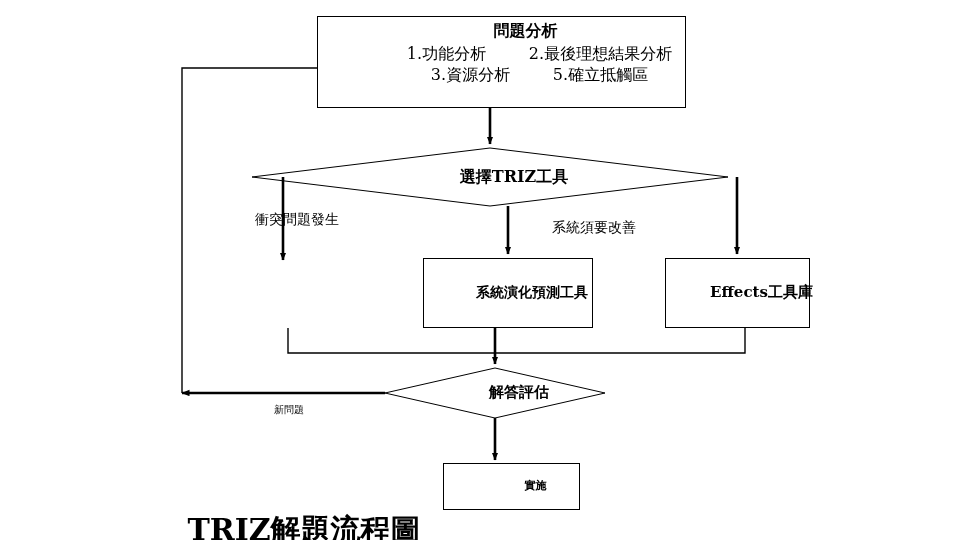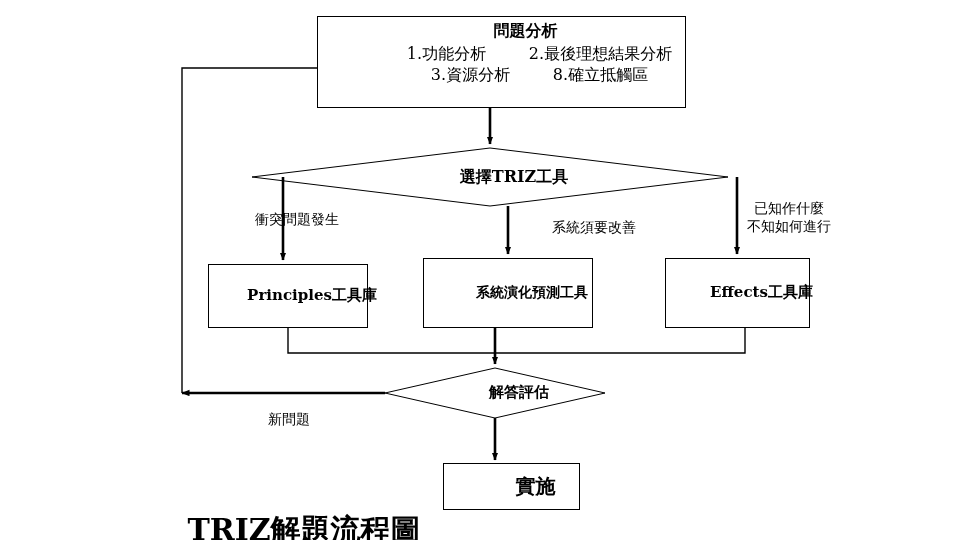--- a/index.html
+++ b/index.html
@@ -98,24 +98,24 @@
   }
   #edge-right-label {
     left: 690px;
     top: 196px;
     width: 150px;
     height: 44px;
     font-size: 14px;
   }
   #edge-new-problem-label {
     left: 205px;
-    top: 408px;
+    top: 398px;
     width: 120px;
     height: 24px;
-    font-size: 14px;
+    font-size: 10px;
     justify-content: center;
   }
 
   
   #box-principles {
     left: 208px;
     top: 264px;
     width: 160px;
     height: 64px;
     font-size: 15px;
@@ -147,21 +147,21 @@
     font-size: 15px;
     font-weight: bold;
   }
 
   
   #box-implement {
     left: 443px;
     top: 463px;
     width: 137px;
     height: 47px;
-    font-size: 20px;
+    font-size: 11px;
     font-weight: bold;
   }
 
   
   #figure-title {
     left: 145px;
     top: 464px;
     width: 270px;
     height: 44px;
     font-size: 30px;
@@ -207,48 +207,41 @@
   </svg>
 
   <div class="node boxnode" id="box-problem">
     <span class="lbl title">問題分析</span>
     <div class="row">
       <span class="lbl c1">1.功能分析</span>
       <span class="lbl c2">2.最後理想結果分析</span>
     </div>
     <div class="row">
       <span class="lbl c1">3.資源分析</span>
-      <span class="lbl c2">8.確立抵觸區</span>
+      <span class="lbl c2">5.確立抵觸區</span>
     </div>
   </div>
 
   <div class="node diamond-label" id="diamond-select-label">
     <span class="lbl">選擇TRIZ工具</span>
   </div>
 
   <div class="node diamond-label" id="edge-left-label">
     <span class="lbl">衝突問題發生</span>
   </div>
 
   <div class="node diamond-label" id="edge-mid-label">
     <span class="lbl">系統須要改善</span>
   </div>
 
-  <div class="node diamond-label" id="edge-right-label">
-    <span class="lbl">已知作什麼</span>
-    <span class="lbl">不知如何進行</span>
-  </div>
 
   <div class="node diamond-label" id="edge-new-problem-label">
     <span class="lbl">新問題</span>
   </div>
 
-  <div class="node boxnode" id="box-principles">
-    <span class="lbl">Principles工具庫</span>
-  </div>
 
   <div class="node boxnode" id="box-evolution">
     <span class="lbl">系統演化預測工具</span>
   </div>
 
   <div class="node boxnode" id="box-effects">
     <span class="lbl">Effects工具庫</span>
   </div>
 
   <div class="node diamond-label" id="diamond-evaluate-label">

